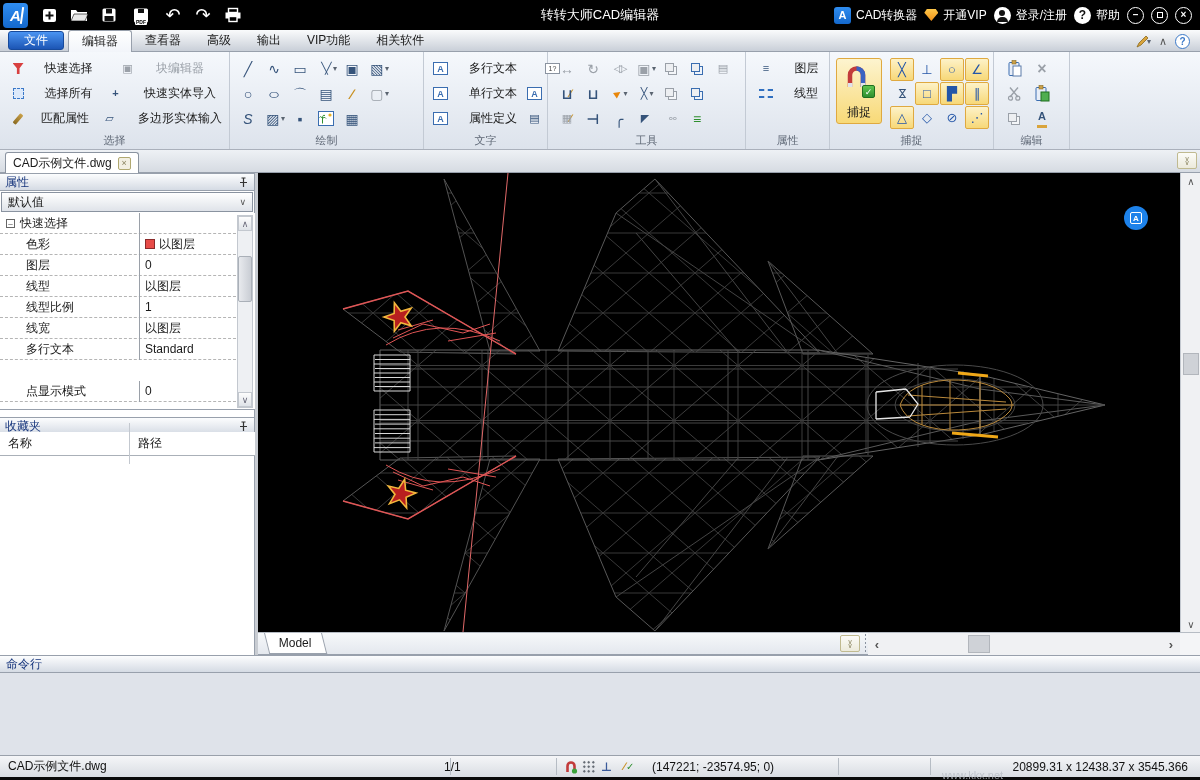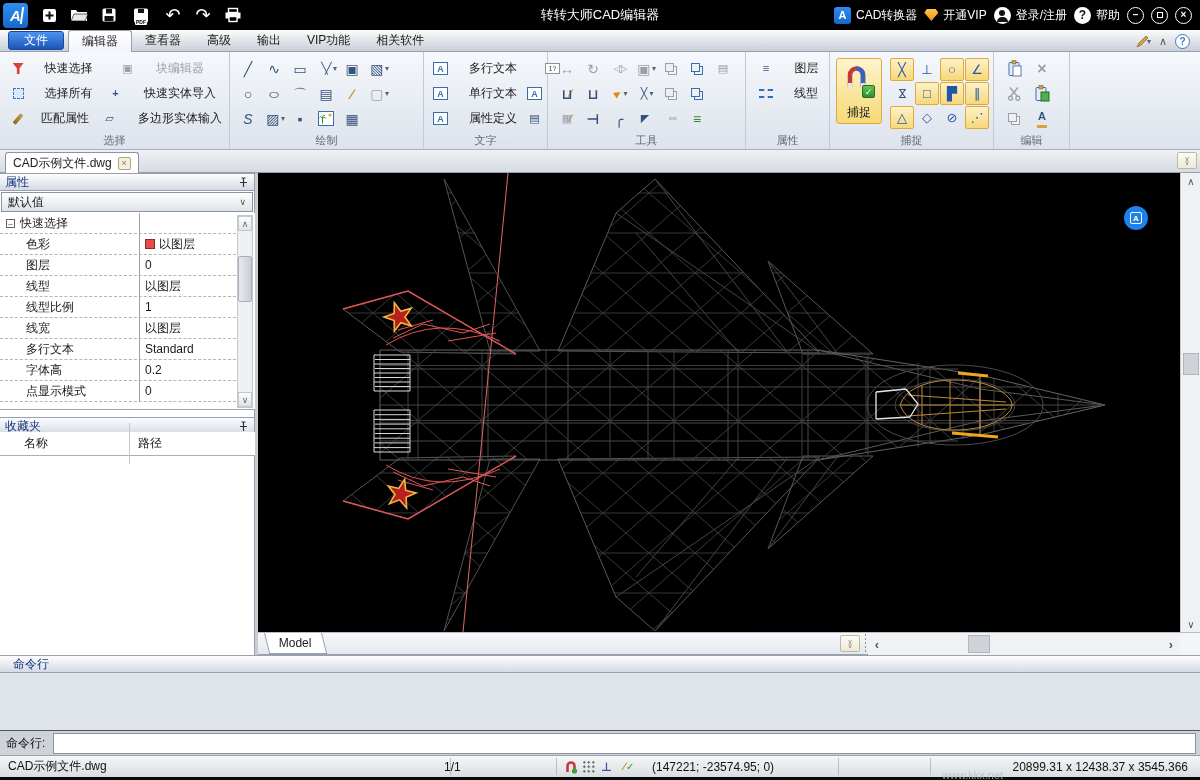--- a/index.html
+++ b/index.html
@@ -96,21 +96,21 @@
 .prow { position:absolute; left:0; width:236px; height:21px; border-bottom:1px dashed #b5b5b5; display:flex; align-items:center; font-size:12px; }
 .prow .lbl { width:140px; padding-left:26px; border-right:1px solid #9aa0a8; height:21px; display:flex; align-items:center; gap:5px; }
 .prow .lbl.group { padding-left:6px; }
 .prow .val { flex:1; padding-left:5px; display:flex; align-items:center; gap:4px; }
 .expander { width:9px; height:9px; border:1px solid #666; background:#fff; font-size:8px; line-height:7px; text-align:center; color:#333; }
 .swatch { width:10px; height:10px; background:#e84c48; border:1px solid #8a2a2a; }
 .grid-scroll { position:absolute; right:2px; top:2px; width:16px; height:193px; background:#eef0f3; border:1px solid #c3c8cf; }
 .gs-arrow { position:absolute; left:0; width:14px; height:15px; display:flex; align-items:center; justify-content:center; font-size:9px; color:#667; background:linear-gradient(#fdfdfd,#dfe3e8); border:1px solid #c3c8cf; }
 .gs-thumb { position:absolute; left:0; top:40px; width:14px; height:46px; background:linear-gradient(90deg,#e8eaee,#c9cdd4); border:1px solid #aab0b8; border-radius:2px; }
 .fav-cols { position:absolute; left:0; top:259px; width:255px; height:24px; background:#fff; border-bottom:1px solid #aab0b8; display:flex; align-items:center; font-size:12px; }
-.fav-cols .c1 { width:130px; padding-left:24px; border-right:1px solid #c3c8cf; height:41px; display:flex; align-items:center; }
+.fav-cols .c1 { width:130px; padding-left:8px; border-right:1px solid #c3c8cf; height:41px; display:flex; align-items:center; }
 .fav-cols .c2 { padding-left:8px;text-align:right; }
 
 
 .canvas { position:absolute; left:258px; top:173px; width:922px; height:459px; background:#000; overflow:hidden; }
 .translate-btn { position:absolute; left:866px; top:33px; width:24px; height:24px; background:#1d82ea; border-radius:50%; display:flex; align-items:center; justify-content:center; }
 .translate-btn .pg { width:12px; height:12px; border:1.5px solid #fff; border-radius:2px; color:#fff; font-size:8px; font-weight:bold; display:flex; align-items:center; justify-content:center; }
 .splitter { position:absolute; left:255px; top:173px; width:3px; height:482px; background:#c8ccd2; }
 .vscroll { position:absolute; left:1180px; top:173px; width:20px; height:459px; background:#f0f1f3; border-left:1px solid #c3c8cf; }
 .vs-arrow { position:absolute; left:1px; width:18px; height:16px; display:flex; align-items:center; justify-content:center; font-size:10px; color:#555; }
 .vs-thumb { position:absolute; left:2px; top:180px; width:16px; height:22px; background:#cfd2d7; border:1px solid #b2b6bc; }
@@ -118,21 +118,21 @@
 .model-tab { position:absolute; left:6px; top:0; width:58px; height:21px; background:#fff; border:1px solid #9aa2ad; border-top:none; transform:skewX(14deg); transform-origin:top left; }
 .model-tab span { display:block; transform:skewX(-14deg); text-align:center; font-size:12px; padding-top:3px; }
 .mt-collapse { left:582px; top:2px; }
 .dotsep { position:absolute; left:606px; top:1px; width:3px; height:20px; background-image:repeating-linear-gradient(#8a93a0 0 2px,transparent 2px 4px); background-size:1px 100%; background-repeat:no-repeat; background-position:center; }
 .hscroll { position:absolute; left:610px; top:0; width:312px; height:22px; background:#f0f1f3; }
 .hs-arrow { position:absolute; top:0; width:18px; height:22px; display:flex; align-items:center; justify-content:center; font-size:13px; font-weight:bold; color:#555; }
 .hs-thumb { position:absolute; left:100px; top:2px; width:22px; height:18px; background:#cfd2d7; border:1px solid #b2b6bc; }
 .corner { position:absolute; left:922px; top:0; width:20px; height:22px; background:#f4f5f7; }
 
 
-.cmd-header { position:absolute; left:0; top:655px; width:1200px; height:18px; background:linear-gradient(#fcfdfe,#d5dbe4); border-top:1px solid #98a0ac; border-bottom:1px solid #98a0ac; display:flex; align-items:center; padding-left:13px; color:#16357c; font-size:12px; }
+.cmd-header { position:absolute; left:0; top:655px; width:1200px; height:18px; background:linear-gradient(#fcfdfe,#d5dbe4); border-top:1px solid #98a0ac; border-bottom:1px solid #98a0ac; display:flex; align-items:center; padding-left:6px; color:#16357c; font-size:12px; }
 .cmd-body { position:absolute; left:0; top:673px; width:1200px; height:57px; background:#fff; }
 .cmd-msg { padding:4px 0 0 6px; font-size:12px; color:#111; }
 .cmd-row { position:absolute; left:0; top:730px; width:1200px; height:25px; background:#ced3da; border-top:1px solid #555; display:flex; align-items:center; }
 .cmd-label { padding:0 8px 0 6px; font-size:12px; color:#111; }
 .cmd-input { height:21px; flex:1; margin-right:4px; background:#fff; border:1px solid #8a93a0; font-size:12px; padding:0 4px; font-family:"Liberation Sans","DejaVu Sans",sans-serif; }
 
 
 .statusbar { position:absolute; left:0; top:755px; width:1200px; height:22px; background:linear-gradient(#f5f6f8,#d9dde3); border-top:1px solid #9aa1ab; font-size:12px; color:#111; }
 .sb-item { position:absolute; top:0; height:21px; display:flex; align-items:center; }
 .sb-sep { position:absolute; top:2px; width:1px; height:17px; background:#b6bcc4; }
@@ -637,28 +637,20 @@
           </div>
       </div>
       <div class="prow" style="top:126px">
         <div class="lbl">
             <span>多行文本</span>
           </div>
         <div class="val">
             <span>Standard</span>
           </div>
       </div>
-      <div class="prow" style="top:147px">
-        <div class="lbl">
-            <span>字体高</span>
-          </div>
-        <div class="val">
-            <span>0.2</span>
-          </div>
-      </div>
       <div class="prow" style="top:168px">
         <div class="lbl">
             <span>点显示模式</span>
           </div>
         <div class="val">
             <span>0</span>
           </div>
       </div>
       <div class="grid-scroll">
         <div class="gs-arrow" style="top:0">
@@ -783,24 +775,20 @@
       <div class="hs-thumb"></div>
       <div class="hs-arrow" style="right:0">
           <span>›</span>
         </div>
     </div>
     <div class="corner"></div>
   </div>
 
   <div class="cmd-header">
     <span>命令行</span>
-  </div>
-  <div class="cmd-row">
-    <span class="cmd-label">命令行:</span>
-    <input class="cmd-input" type="text" style="">
   </div>
 
   <div class="statusbar">
     <div class="sb-item" style="left:8px">CAD示例文件.dwg</div>
     <div class="sb-sep" style="left:450px"></div>
     <div class="sb-item" style="left:444px">1/1</div>
     <div class="sb-sep" style="left:556px"></div>
     <div class="sb-item" style="left:562px">
       <span class="sb-ic">
         <svg width="14" height="14" viewBox="0 0 14 14">

